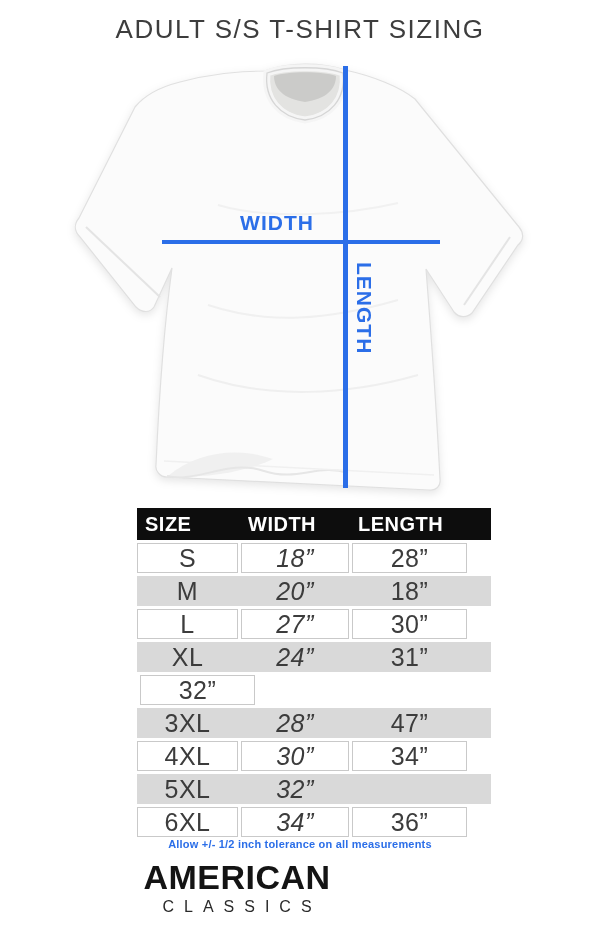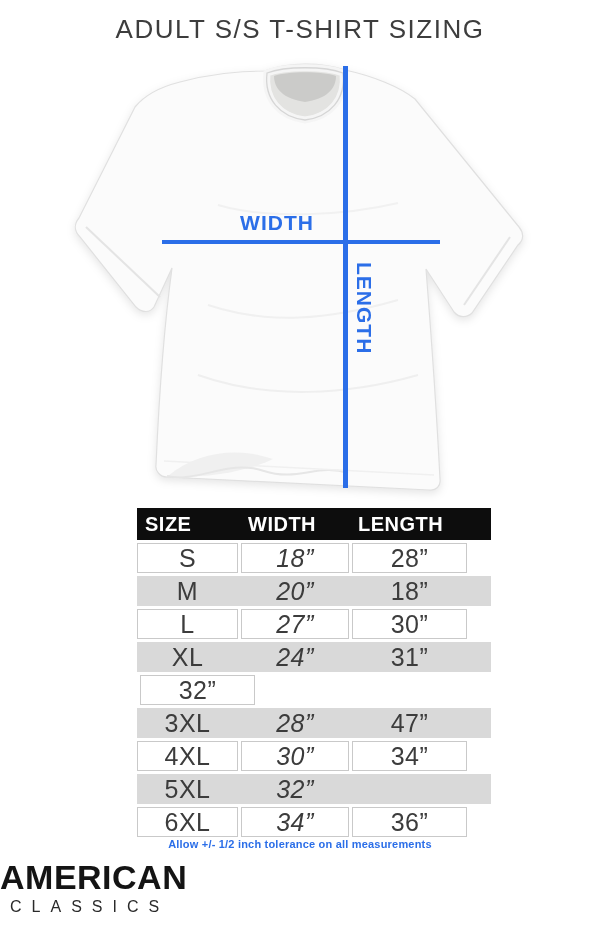--- a/index.html
+++ b/index.html
@@ -43,21 +43,21 @@
   .tc.c1{width:101px;} .tc.c2{width:108px;margin-left:3px;font-style:italic;} .tc.c3{width:115px;margin-left:3px;}
   .trow.white .tc{background:#ffffff;border:1px solid #c9c9c9;}
   .trow.gray{background:#d9d9d9;}
   .trow.gray .tc{border:1px solid transparent;}
   
   .note{
     position:absolute;top:838px;left:0;width:600px;text-align:center;
     font-size:11px;font-weight:bold;letter-spacing:0.2px;
   }
   
-  .brand{position:absolute;top:860px;left:0;width:474px;text-align:left;}
+  .brand{position:absolute;top:860px;left:0;width:474px;text-align:center;}
   .brand-name{
     font-size:34px;font-weight:800;letter-spacing:0.5px;color:#141414;line-height:1.05;
   }
   .brand-subname{
     font-size:16px;font-weight:500;letter-spacing:10px;color:#2a2a2a;margin-top:2px;
     padding-left:10px; 
   }
 </style>
 </head>
 <body>

